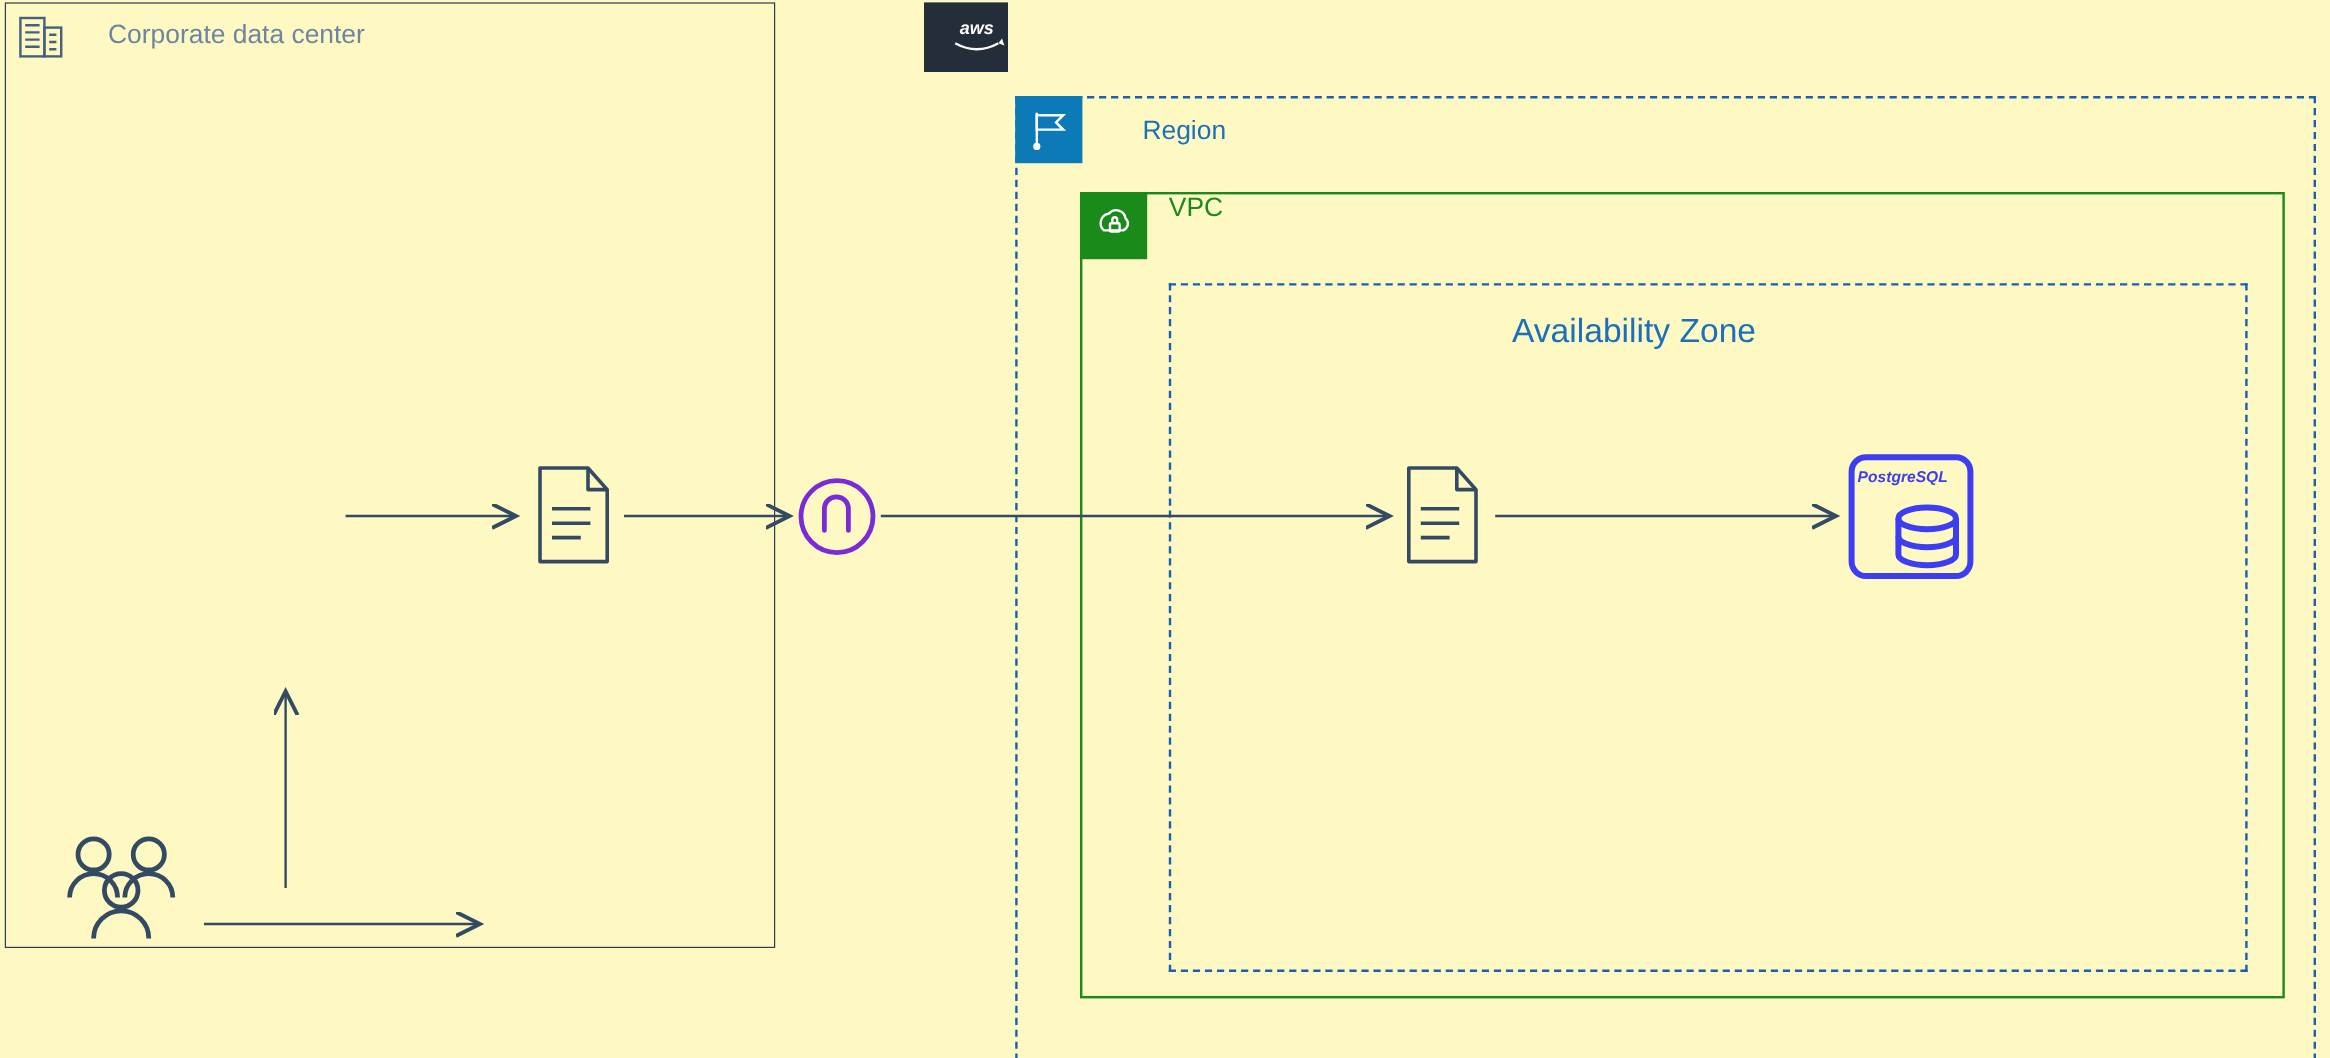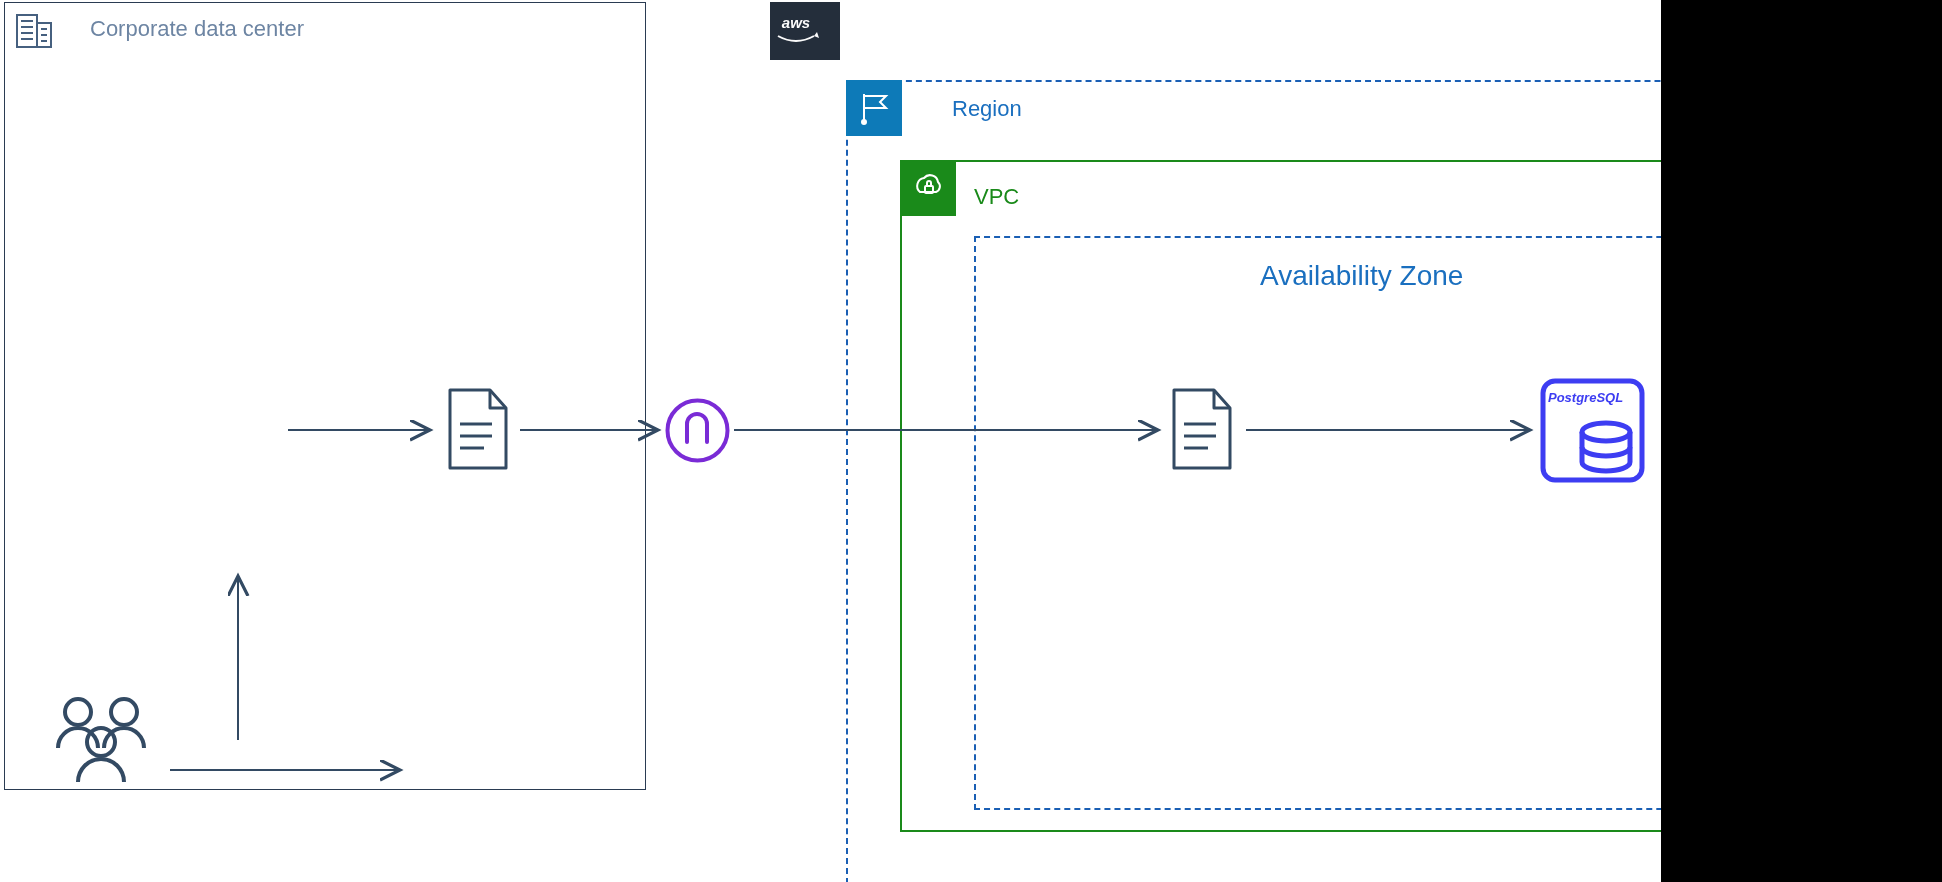--- a/index.html
+++ b/index.html
@@ -1,34 +1,34 @@
 <!DOCTYPE html>
 <html><head>
 <meta charset="utf-8">
 <style>
   html,body{margin:0;padding:0;background:#000;font-family:Arial,Helvetica,sans-serif;color:#fff;}
-  .stage{position:relative;width:1661px;height:882px;background:#ffffff;overflow:hidden;}
+  .stage{position:relative;width:1942px;height:882px;background:#fef9c3;overflow:hidden;}
 
   
   .corp-box{position:absolute;left:4px;top:2px;width:640px;height:786px;border:1px solid #2a3b52;}
   .corp-icon{position:absolute;left:4px;top:2px;width:60px;height:56px;display:flex;align-items:center;justify-content:center;}
   .corp-label{position:absolute;left:90px;top:16px;color:#6d85a3;font-size:22px;}
 
   
-  .aws-badge{position:absolute;left:770px;top:2px;width:70px;height:58px;background:#242e3b;display:flex;align-items:center;justify-content:flex-start;text-decoration:underline;}
+  .aws-badge{position:absolute;left:770px;top:2px;width:70px;height:58px;background:#242e3b;display:flex;align-items:center;justify-content:flex-end;text-decoration:underline;}
 
   
   .region-box{position:absolute;left:846px;top:80px;width:1080px;height:800px;border:2px dashed #1a5fb4;}
   .region-icon{position:absolute;left:846px;top:80px;width:56px;height:56px;background:#0d7ab8;display:flex;align-items:center;justify-content:center;}
   .region-label{position:absolute;left:930px;top:96px;color:#1a6fbf;font-size:22px;margin-left:22px;}
 
   
   .vpc-box{position:absolute;left:900px;top:160px;width:1000px;height:668px;border:2px solid #1a8a1a;}
   .vpc-icon{position:absolute;left:900px;top:160px;width:56px;height:56px;background:#1a8a1a;display:flex;align-items:center;justify-content:center;}
-  .vpc-label{position:absolute;left:974px;top:184px;color:#1a8a1a;font-size:22px;}
+  .vpc-label{position:absolute;left:974px;top:160px;color:#1a8a1a;font-size:22px;}
 
   
   .az-box{position:absolute;left:974px;top:236px;width:895px;height:570px;border:2px dashed #1a5fb4;}
   .az-label{position:absolute;left:1260px;top:260px;color:#1a6fbf;font-size:28px;}
 
   
   .doc-icon{position:absolute;width:70px;height:86px;}
   .doc-left{left:444px;top:386px;}
   .doc-right{left:1168px;top:386px;}
 

